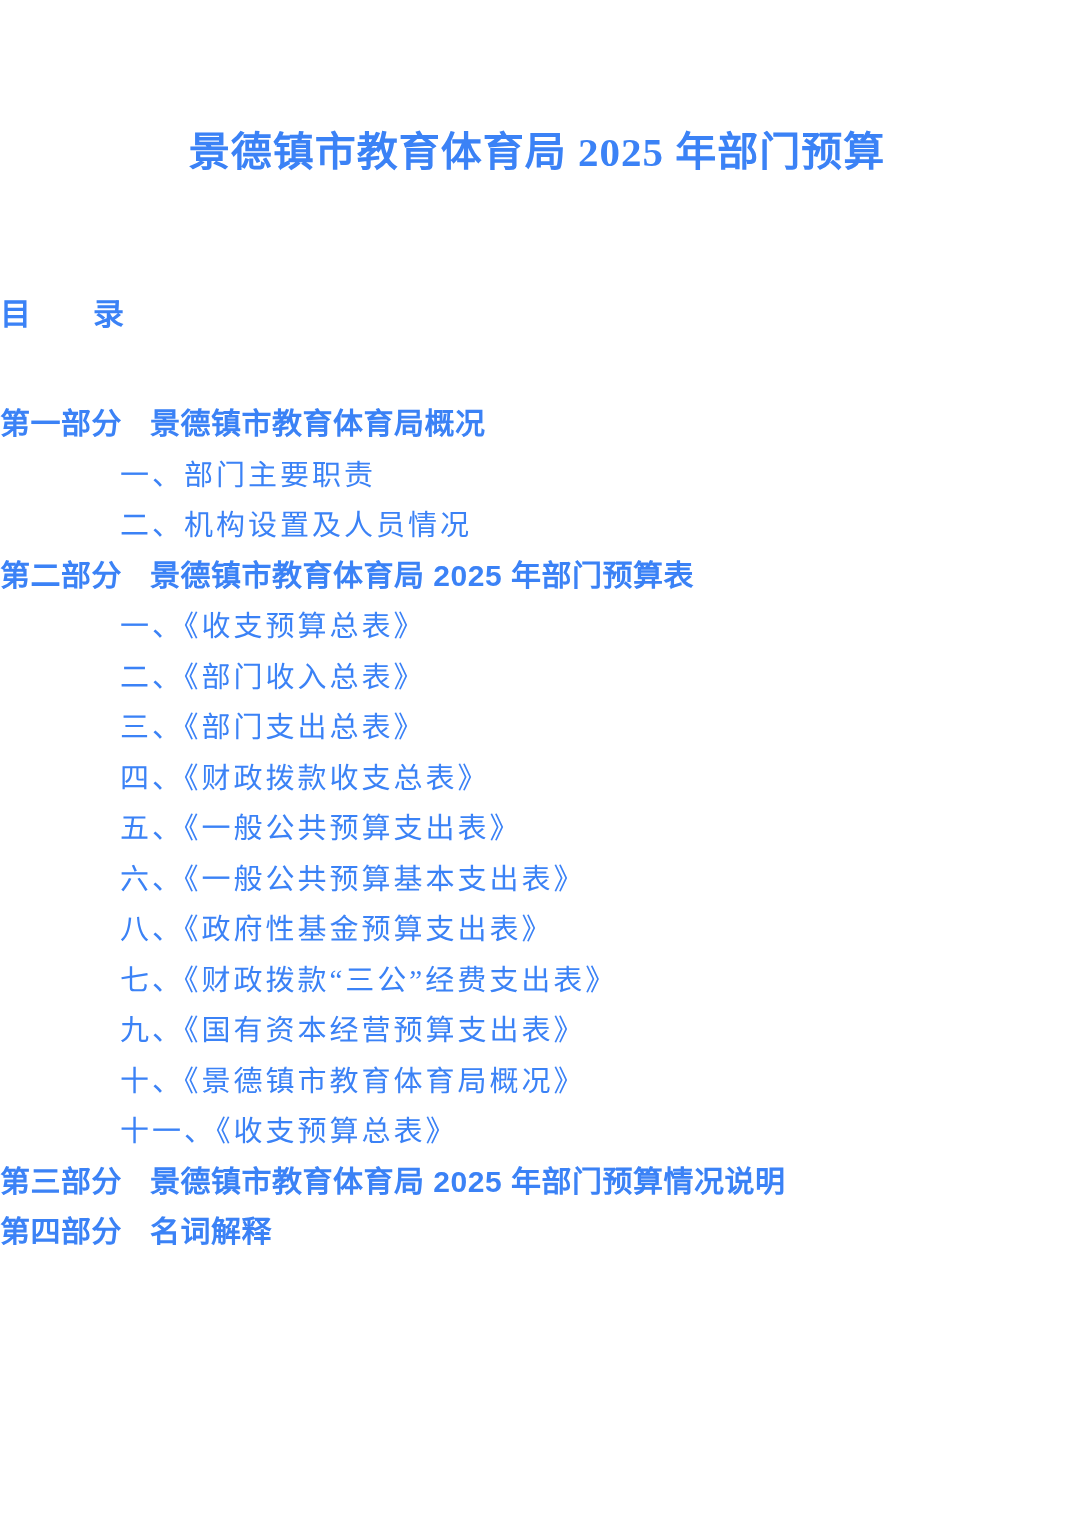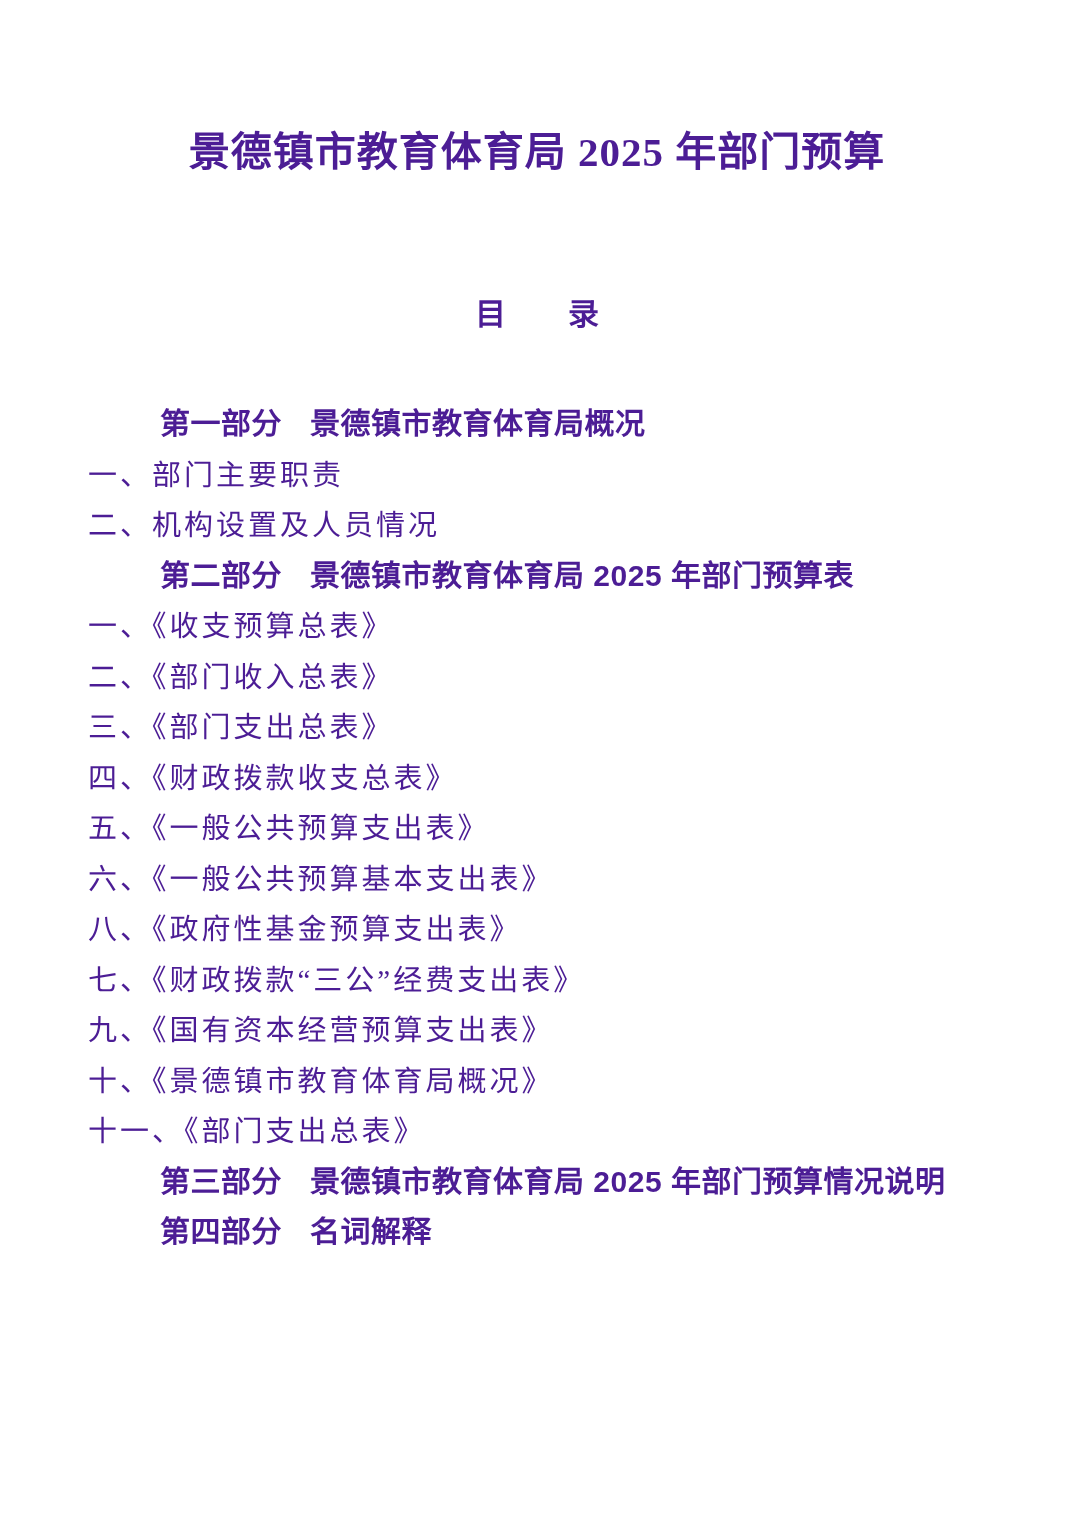--- a/index.html
+++ b/index.html
@@ -6,21 +6,21 @@
     margin: 0;
     padding: 0;
     background: #ffffff;
   }
   .page {
     position: relative;
     width: 1074px;
     height: 1520px;
     margin: 0 auto;
     background: #ffffff;
-    color: #4c1d95;
+    color: #3b82f6;
     font-family: "Liberation Serif", serif;
     overflow: hidden;
   }
   .doc-title {
     position: absolute;
     top: 126px;
     left: 0;
     width: 100%;
     margin: 0;
     text-align: center;
@@ -29,50 +29,49 @@
     font-size: 41px;
     line-height: 52px;
     letter-spacing: 1px;
     white-space: nowrap;
   }
   .toc-heading {
     position: absolute;
     top: 294px;
     left: 0;
     width: 100%;
-    text-align: center;
+    text-align: left;
     font-family: "Liberation Serif", serif;
     font-weight: bold;
     font-size: 31px;
     line-height: 42px;
     white-space: pre;
   }
   .toc {
     position: absolute;
     top: 399px;
     left: 0;
     width: 100%;
   }
   .toc-line {
     height: 50.5px;
     line-height: 50.5px;
     white-space: nowrap;
   }
   .toc-line.section {
-    padding-left: 160px;
     font-family: "Liberation Sans", sans-serif;
     font-weight: bold;
     font-size: 30px;
     letter-spacing: 0.5px;
   }
   .toc-line.section .sec-label {
     margin-right: 28px;
   }
   .toc-line.item {
-    padding-left: 88px;
+    padding-left: 120px;
     font-family: "Liberation Serif", serif;
     font-weight: normal;
     font-size: 29px;
     letter-spacing: 3px;
   }
 </style>
 </head>
 <body>
 
 <div class="page">
@@ -97,21 +96,21 @@
     <div class="toc-line item">一、《收支预算总表》</div>
     <div class="toc-line item">二、《部门收入总表》</div>
     <div class="toc-line item">三、《部门支出总表》</div>
     <div class="toc-line item">四、《财政拨款收支总表》</div>
     <div class="toc-line item">五、《一般公共预算支出表》</div>
     <div class="toc-line item">六、《一般公共预算基本支出表》</div>
     <div class="toc-line item">八、《政府性基金预算支出表》</div>
     <div class="toc-line item">七、《财政拨款“三公”经费支出表》</div>
     <div class="toc-line item">九、《国有资本经营预算支出表》</div>
     <div class="toc-line item">十、《景德镇市教育体育局概况》</div>
-    <div class="toc-line item">十一、《部门支出总表》</div>
+    <div class="toc-line item">十一、《收支预算总表》</div>
 
     <div class="toc-line section">
       <span class="sec-label">第三部分</span><span class="sec-title">景德镇市教育体育局 2025 年部门预算情况说明</span>
     </div>
 
 
     <div class="toc-line section">
       <span class="sec-label">第四部分</span><span class="sec-title">名词解释</span>
     </div>
 

